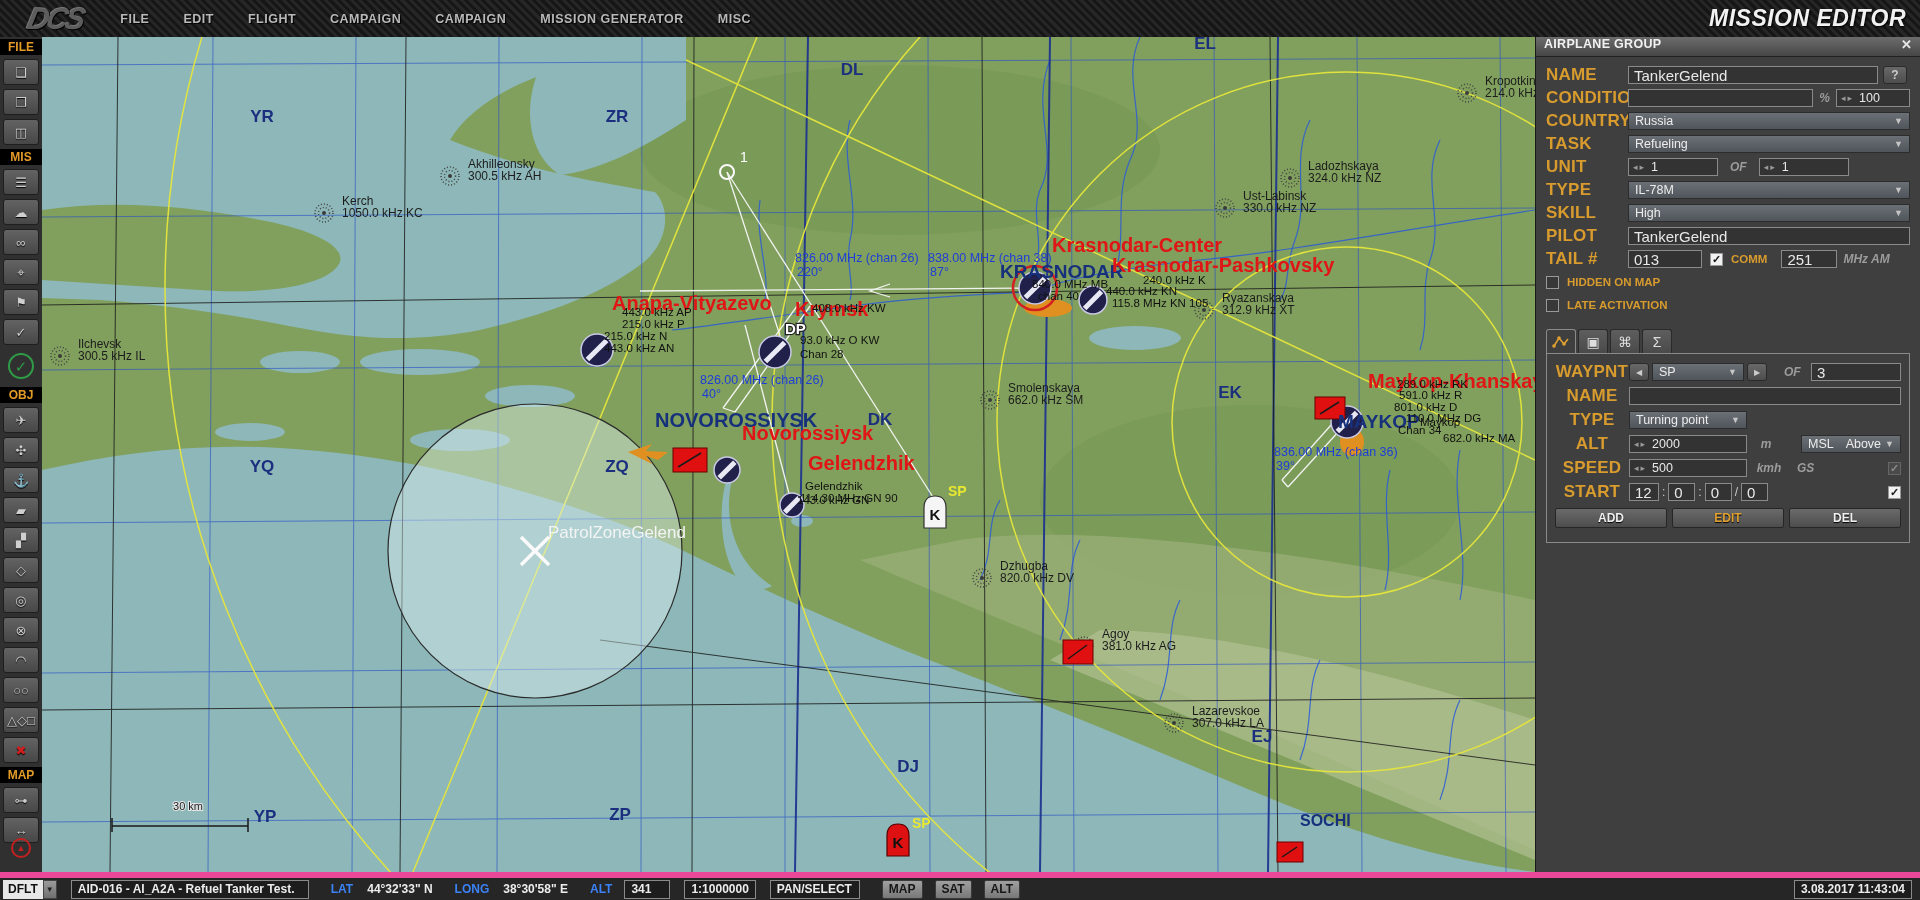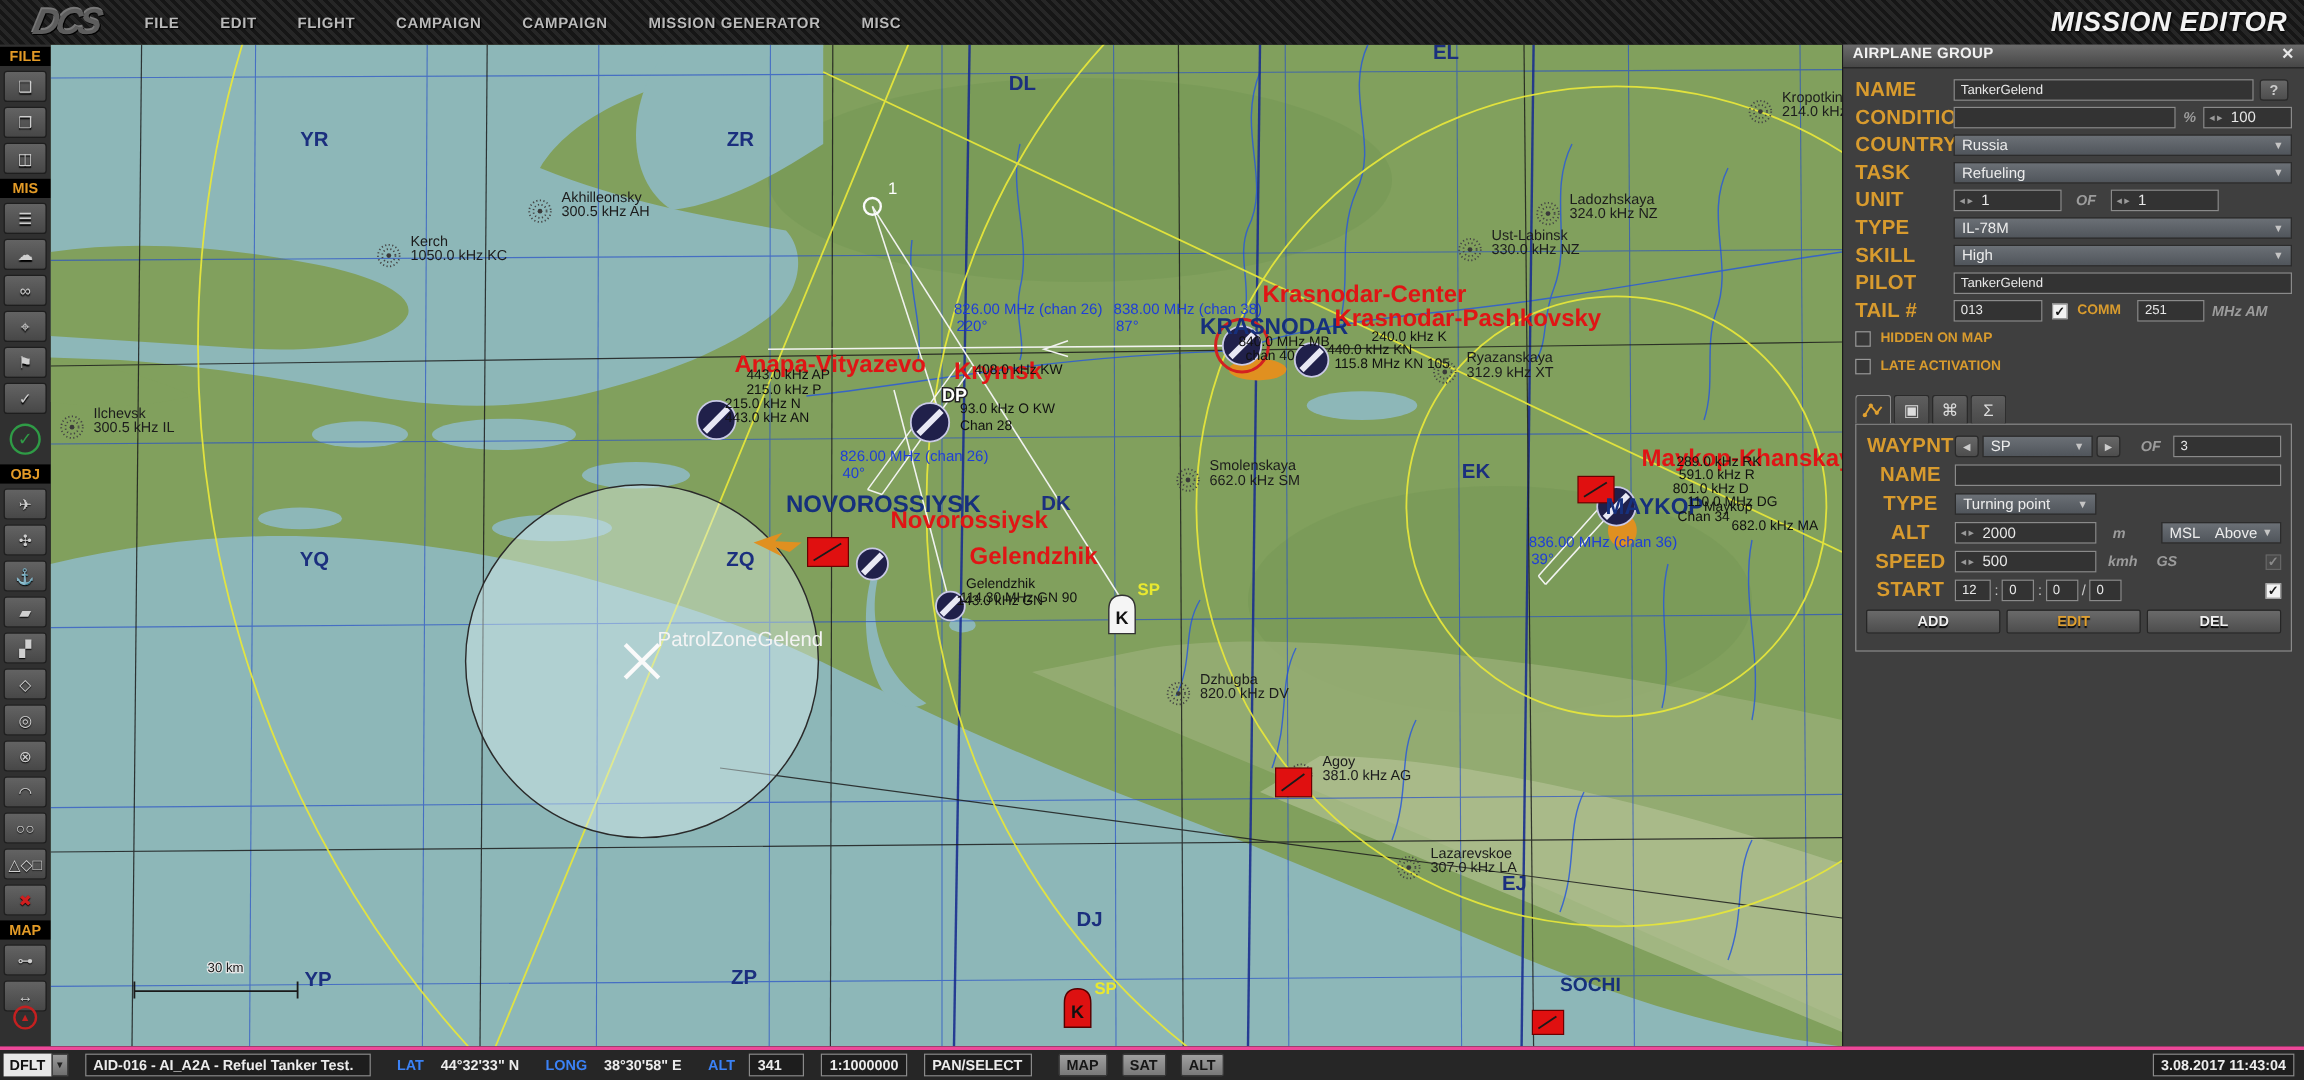--- a/index.html
+++ b/index.html
@@ -54,21 +54,21 @@
   
   .panel { position:absolute; left:1535px; top:37px; width:385px; height:835px;
     background:#3f3f3f; border-left:1px solid #1a1a1a; z-index:25; font-size:12px; }
   .panel-header { height:20px; background:linear-gradient(#6c6c6c,#464646);
     display:flex; align-items:flex-start; padding:0 8px; border-bottom:1px solid #222; }
   .panel-header .ttl { color:#f2f2f2; font-weight:bold; font-size:12.5px; letter-spacing:.3px; }
   .panel-header .close { margin-left:auto; color:#e8e8e8; font-weight:bold; font-size:13px; cursor:default; }
   .rows { padding:8px 10px 0 10px; }
   .row { display:flex; align-items:center; height:20px; margin-bottom:3px; }
   .flabel { width:82px; flex:none; color:#d89b2e; font-weight:bold; font-size:17px; letter-spacing:.2px; }
-  .tin { background:#333; border:1px solid #8a8a8a; color:#e8e8e8; font-size:11px;
+  .tin { background:#333; border:1px solid #8a8a8a; color:#e8e8e8; font-size:15px;
     height:18px; padding:0 5px; font-family:"Liberation Sans",sans-serif; outline:none; }
   .grow { flex:1; min-width:0; }
   .dd { flex:1; height:18px; background:linear-gradient(#6b7076,#50555b); border:1px solid #2c2c2c;
     color:#ececec; display:flex; align-items:center; padding:0 6px; font-size:12.5px; cursor:default; }
   .dd .arr { margin-left:auto; color:#c5c5c5; font-size:9px; }
   .spin { display:flex; align-items:center; background:#333; border:1px solid #8a8a8a;
     height:18px; padding:0 4px; color:#e8e8e8; font-size:12.5px; }
   .spin .arrows { color:#9a9a9a; font-size:9px; margin-right:5px; letter-spacing:2px; }
   .unit { color:#9c9c9c; font-style:italic; font-weight:bold; font-size:12px; margin:0 6px; }
   .cb { width:13px; height:13px; border:1px solid #999; background:#383838; flex:none;
@@ -88,21 +88,21 @@
     border:1px solid #2a2a2a; border-radius:3px; color:#ccc; font-size:8px;
     display:flex; align-items:center; justify-content:center; margin:0 3px 0 0; cursor:default; }
   .btn { flex:1; height:20px; background:linear-gradient(#6a6a6a,#4d4d4d); border:1px solid #262626;
     border-radius:2px; color:#f0f0f0; font-weight:bold; font-size:12px; display:flex;
     align-items:center; justify-content:center; cursor:default; text-shadow:0 1px 1px #000; }
   .btn.orange { color:#e0a030; }
   .sep { color:#ccc; margin:0 3px; }
 
   
   .statusbar { position:absolute; left:0; top:872px; width:1920px; height:28px; background:#262626;
-    border-top:3px solid #ec4899; display:flex; align-items:center; font-size:12px; z-index:40; }
+    border-top:6px solid #ec4899; display:flex; align-items:center; font-size:12px; z-index:40; }
   .sb-box { border:1px solid #8a8a8a; background:#1d1d1d; color:#ececec; font-weight:bold;
     padding:1px 6px; height:19px; display:flex; align-items:center; white-space:nowrap; }
   .sb-dflt { background:#e8e8e8; color:#111; font-weight:bold; padding:1px 5px; height:19px;
     display:flex; align-items:center; margin-left:3px; }
   .sb-dflt-arrow { background:linear-gradient(#9a9a9a,#6f6f6f); border:1px solid #444; height:19px;
     width:14px; color:#222; font-size:8px; display:flex; align-items:center; justify-content:center; }
   .sb-label { color:#3b82f6; font-weight:bold; margin-left:22px; }
   .sb-val { color:#ececec; font-weight:bold; margin-left:14px; }
   .sb-btn { background:linear-gradient(#a0a0a0,#787878); border:1px solid #3a3a3a; border-radius:2px;
     color:#161616; font-weight:bold; padding:1px 6px; height:19px; display:flex; align-items:center;

